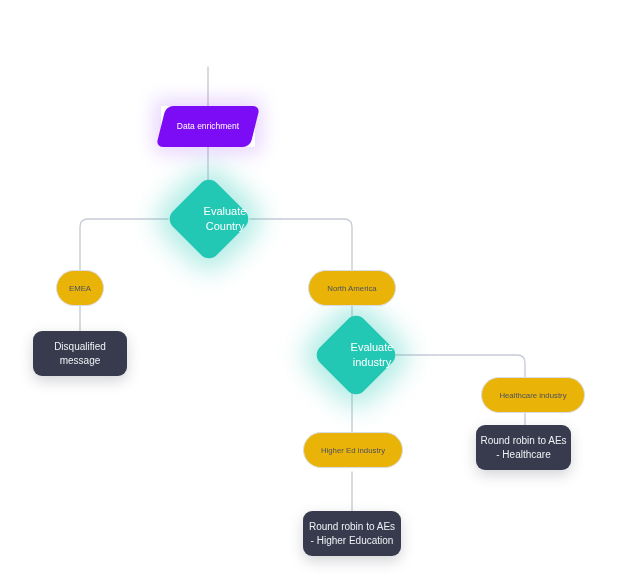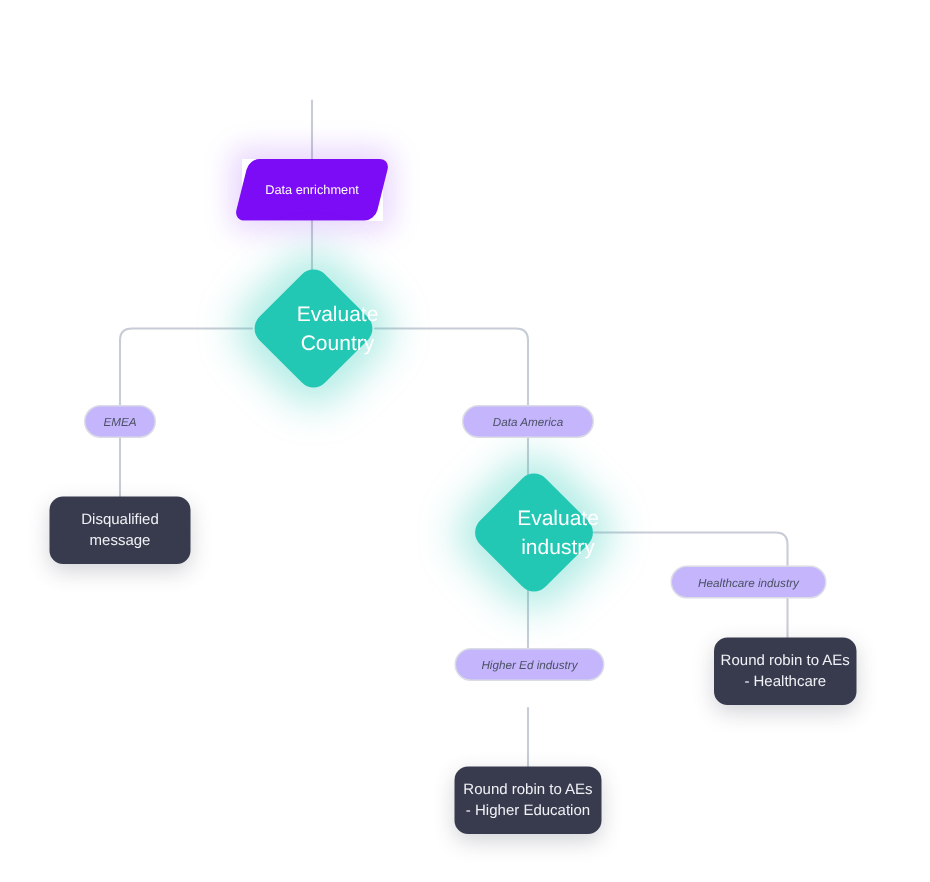--- a/index.html
+++ b/index.html
@@ -85,21 +85,21 @@
     width: 62px; height: 62px;
     margin-left: -31px; margin-top: -31px;
     background: #23c8b4;
     border-radius: 11px;
     transform: rotate(45deg);
     z-index: 1;
     box-shadow: 0 0 26px 12px rgba(35,200,180,0.35);
   }
   .n-diamond .node-label {
     color: #ffffff;
-    font-size: 14px;
+    font-size: 11px;
     margin-left: 32px;
   }
   .n-diamond-country { left: 165px; top: 175px; }
   .n-diamond-industry { left: 312px; top: 311px; }
 
   
   .n-dark {
     background: #383b4d;
     border-radius: 9px;
     box-shadow: 0 5px 14px rgba(56,59,77,0.22);
@@ -112,33 +112,32 @@
   .n-healthcare-ae { left: 476px; top: 425px; width: 95px; height: 45px; }
   .n-highered-ae { left: 303px; top: 511px; width: 98px; height: 45px; }
 
   
   .pill {
     position: absolute;
     box-sizing: border-box;
     display: flex;
     align-items: center;
     justify-content: center;
-    background: #c4b5fd;
+    background: #eab308;
     border: 1px solid #d9dce4;
     border-radius: 999px;
     color: #4b5163;
     font-size: 7.8px;
-    height: 22px;
+    height: 36px;
     z-index: 4;
     white-space: nowrap;
-    font-style: italic;
   }
   .p-emea { left: 56px; top: 270px; width: 48px; }
   .p-namerica { left: 308px; top: 270px; width: 88px; }
-  .p-healthcare { left: 447px; top: 377px; width: 104px; }
+  .p-healthcare { left: 481px; top: 377px; width: 104px; }
   .p-highered { left: 303px; top: 432px; width: 100px; }
 </style>
 </head>
 <body>
 
 <div id="canvas">
 
   <svg class="edges" viewBox="0 0 620 588" width="620" height="588">
     <g fill="none" stroke="#c8ccd6" stroke-width="1.4" stroke-linecap="round">
 
@@ -179,21 +178,21 @@
   <div class="pill p-emea">
     <span>EMEA</span>
   </div>
 
   <div class="node n-dark n-disqualified">
     <span class="node-label">Disqualified
 message</span>
   </div>
 
   <div class="pill p-namerica">
-    <span>Data America</span>
+    <span>North America</span>
   </div>
 
   <div class="node n-diamond n-diamond-industry">
     <span class="rot"></span>
     <span class="node-label">Evaluate
 industry</span>
   </div>
 
   <div class="pill p-healthcare">
     <span>Healthcare industry</span>

